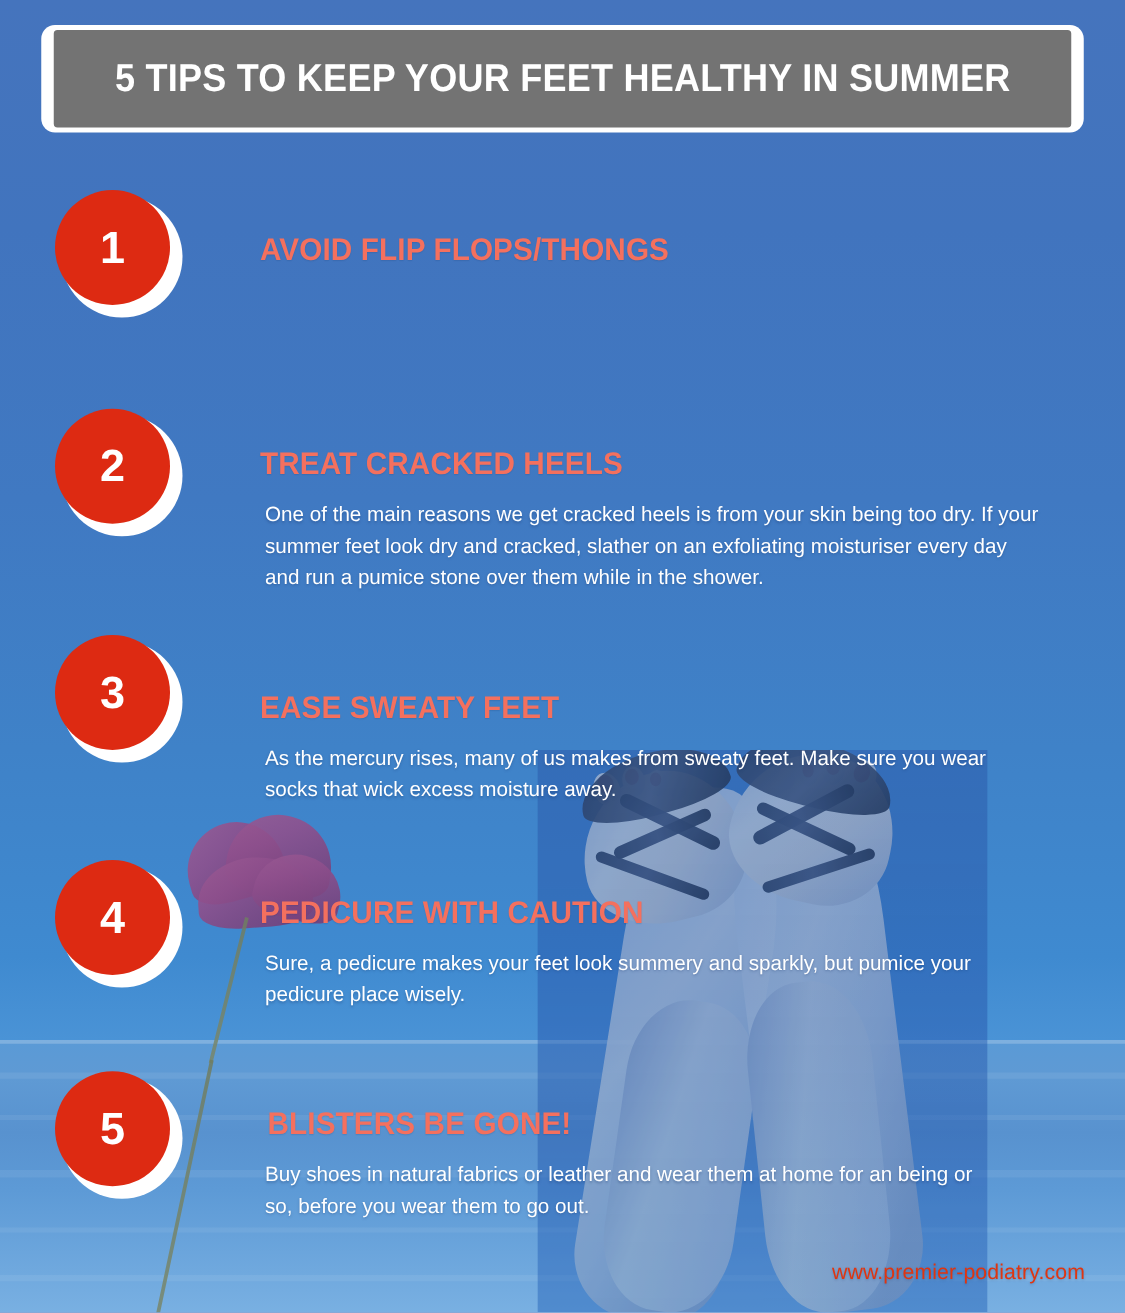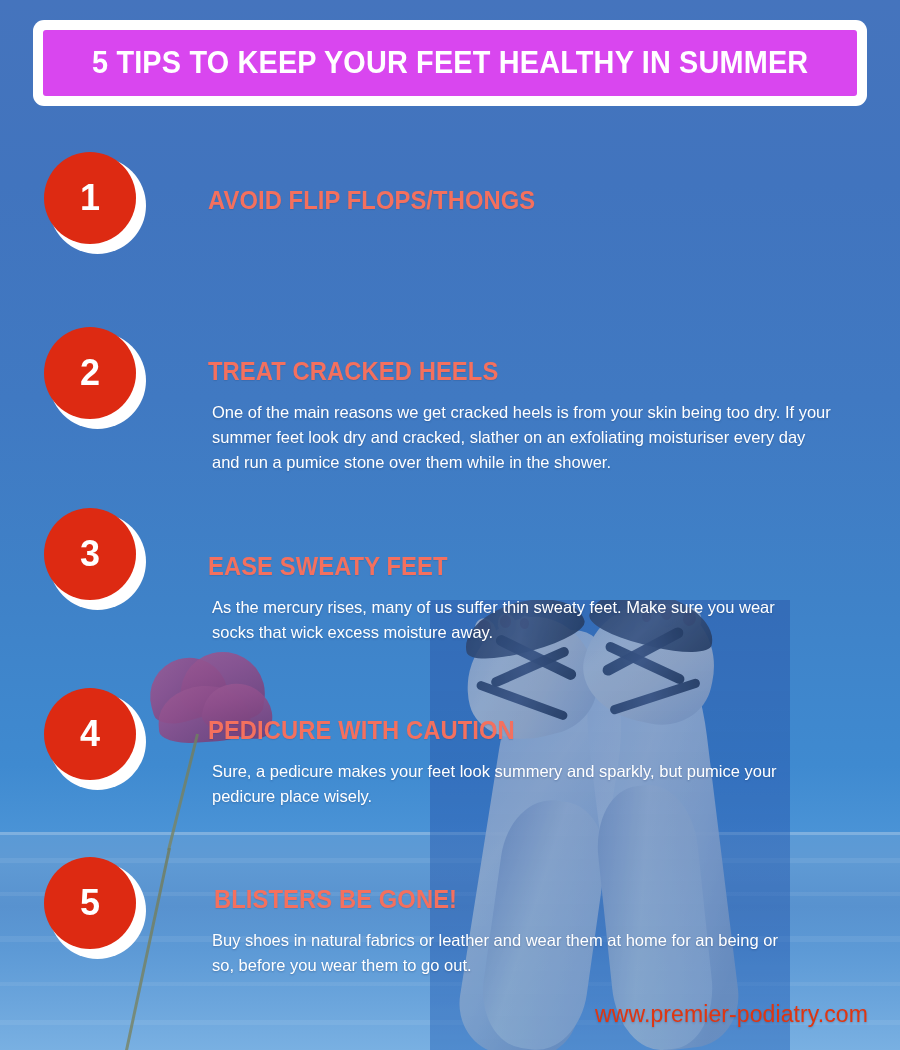--- a/index.html
+++ b/index.html
@@ -97,21 +97,21 @@
     opacity:.85;
   }
 
   
   .title-frame{
     position:absolute; left:33px; top:20px; width:834px; height:86px;
     background:#ffffff; border-radius:11px;
     display:flex; align-items:center; justify-content:center;
   }
   .title-bar{
-    width:814px; height:66px; background:#d946ef; border-radius:3px;
+    width:814px; height:78px; background:#737373; border-radius:3px;
     display:flex; align-items:center; justify-content:center;
   }
   .title-text{
     color:#ffffff; font-size:31px; font-weight:700;
     letter-spacing:.2px; white-space:nowrap;
     transform:scaleX(.93); transform-origin:center;
     font-family:"Liberation Sans Narrow","Liberation Sans", sans-serif;
   }
 
   
@@ -143,21 +143,21 @@
   .tip-text{
     margin-top:14px; margin-left:4px;
     color:#ffffff; font-size:16.5px; line-height:1.52;
     font-weight:400; max-width:640px;
     text-shadow:0 1px 2px rgba(25,55,105,.35);
   }
 
   
   .footer-url{
     position:absolute; right:32px; bottom:22px;
-    color:#e03510; font-size:23px; font-weight:400;
+    color:#e03510; font-size:17px; font-weight:400;
     letter-spacing:.1px;
     text-shadow:0 1px 2px rgba(20,50,100,.25);
   }
 </style>
 </head>
 <body>
 
 <div id="poster">
 
   <div class="bg-sky"></div>
@@ -249,21 +249,21 @@
 
   <div class="tip" style="top:508px;">
     <div class="badge" style="top:0;">
       <div class="ring"></div>
       <div class="disc">
         <span class="num">3</span>
       </div>
     </div>
     <div class="tip-body" style="top:44px;">
       <div class="tip-head">EASE SWEATY FEET</div>
-      <div class="tip-text" style="max-width:600px;">As the mercury rises, many of us suffer thin sweaty feet. Make sure you wear socks that wick excess moisture away.</div>
+      <div class="tip-text" style="max-width:600px;">As the mercury rises, many of us makes from sweaty feet. Make sure you wear socks that wick excess moisture away.</div>
     </div>
   </div>
 
   <div class="tip" style="top:688px;">
     <div class="badge" style="top:0;">
       <div class="ring"></div>
       <div class="disc">
         <span class="num">4</span>
       </div>
     </div>

